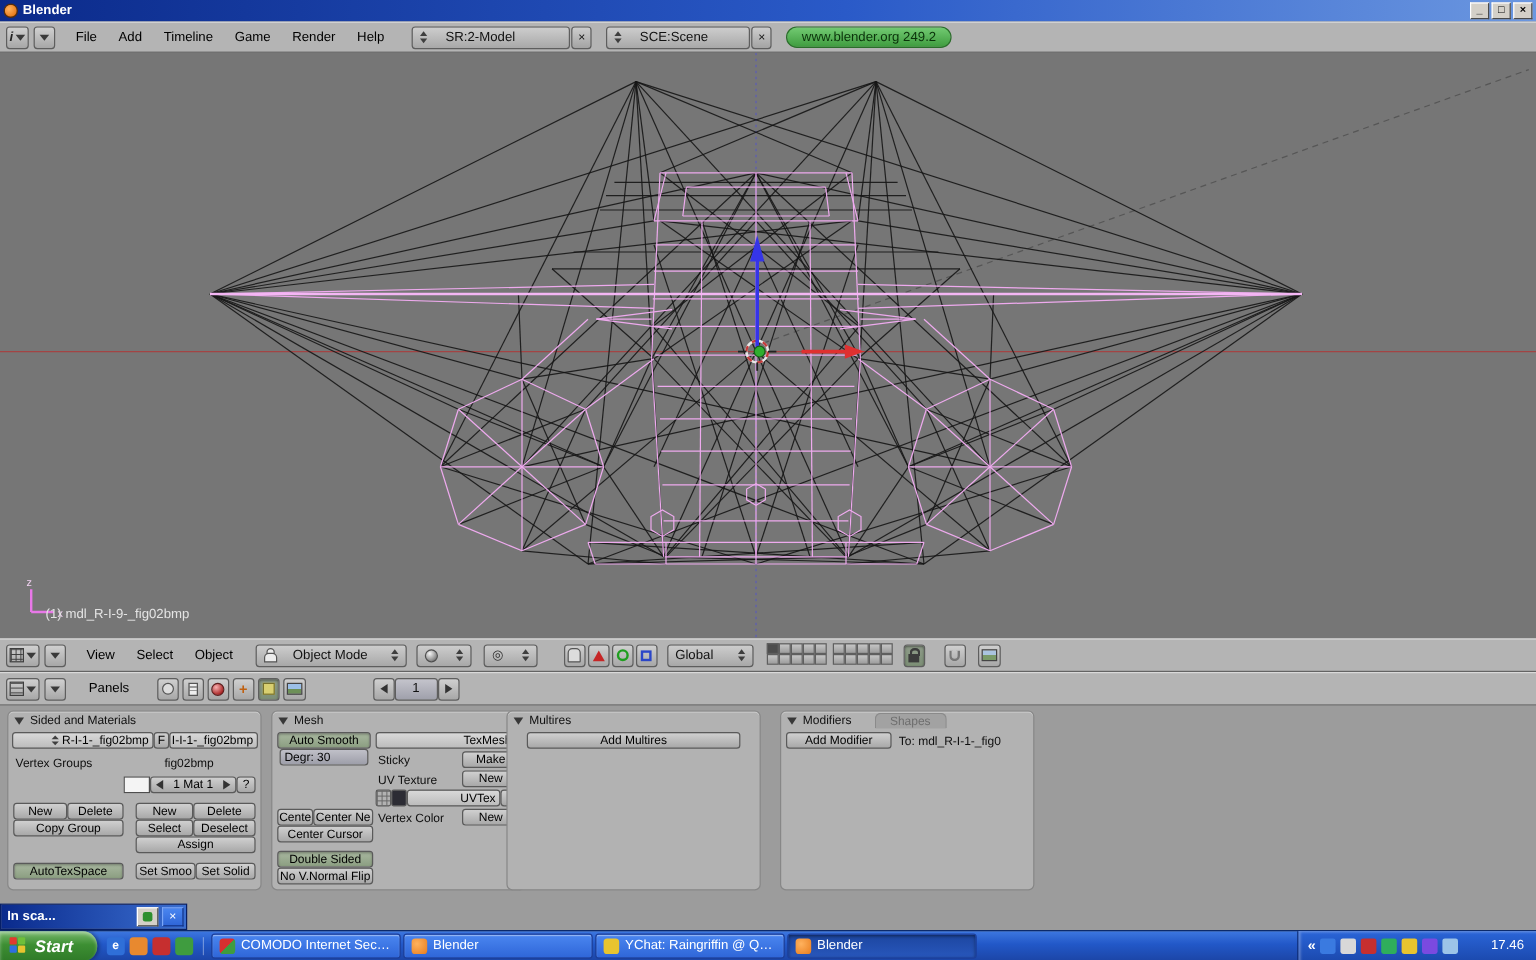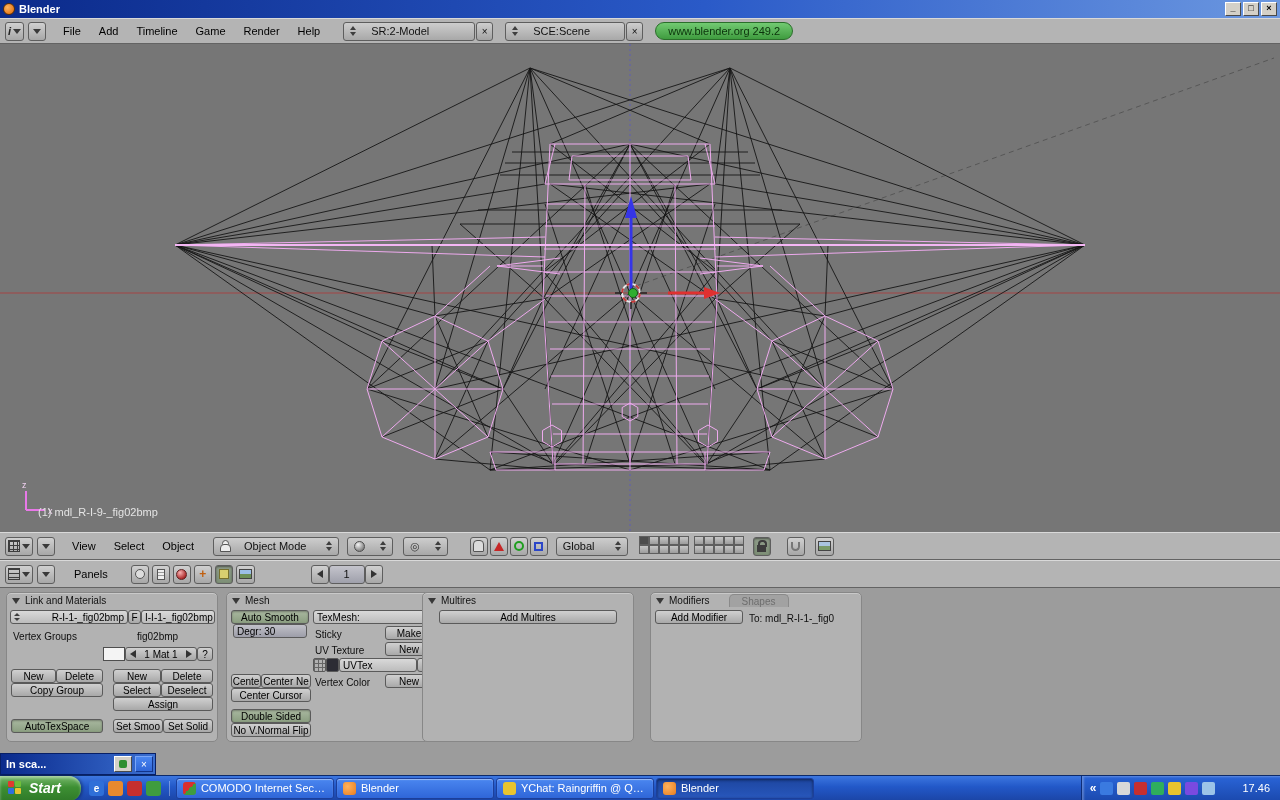--- a/index.html
+++ b/index.html
@@ -65,21 +65,21 @@
 .vp-label{position:absolute;left:38px;top:462px;color:#e4e4e4;font-size:11px;white-space:nowrap}
 
 
 .btnarea{left:0;top:588px;width:1280px;height:187px;background:#9c9c9c}
 .panel{position:absolute;background:#b2b2b2;border:1px solid #878787;border-radius:5px;box-shadow:inset 0 1px 0 #c9c9c9}
 .phead{height:15px;display:flex;align-items:center;gap:5px;padding:1px 5px;font-size:10px;color:#101010;white-space:nowrap}
 .ptri{width:0;height:0;border-left:4px solid transparent;border-right:4px solid transparent;border-top:6px solid #383838}
 .ptab{background:#a2a2a2;border:1px solid #8a8a8a;border-bottom:none;border-radius:5px 5px 0 0;color:#6e6e6e;padding:0 12px;margin-left:14px;height:13px;display:inline-flex;align-items:center}
 .b{position:absolute;background:linear-gradient(#d0d0d0,#a8a8a8);border:1px solid #5a5a5a;border-radius:3px;font-size:10px;display:flex;align-items:center;justify-content:center;color:#000;overflow:hidden;white-space:nowrap;height:14px}
 .b.on{background:linear-gradient(#a9b8a0,#8b9e81);box-shadow:inset 0 1px 2px rgba(0,0,0,.3)}
-.b.field{background:linear-gradient(#d9d9d9,#bcbcbc);justify-content:space-between;padding:0 3px;gap:3px}
+.b.field{background:linear-gradient(#d9d9d9,#bcbcbc);justify-content:flex-end;padding:0 3px;gap:3px}
 .b.num{background:linear-gradient(#c0c0c8,#9d9ea9);justify-content:space-between;padding:0 3px}
 .b.stepper{justify-content:space-between;padding:0 4px}
 .lbl{position:absolute;font-size:10px;color:#0e0e0e;white-space:nowrap}
 .swatch{position:absolute;background:#f4f4f4;border:1px solid #4e4e4e}
 .icon-sq{position:absolute;width:13px;height:14px;border:1px solid #5a5a5a;border-radius:2px;background:linear-gradient(#cfcfcf,#a8a8a8)}
 .icon-sq.grid{background-image:linear-gradient(#666 1px,transparent 1px),linear-gradient(90deg,#666 1px,transparent 1px);background-size:4px 4px}
 .icon-sq.dark{background:#2c2c34}
 .ud.sm::before{border-bottom-width:3px}
 .ud.sm::after{border-top-width:3px}
 
@@ -463,21 +463,21 @@
   <span class="icon-btn">
       <span class="tri-r"></span>
     </span>
 </div>
 
 <div class="btnarea abs">
 
   <div class="panel" style="left:6px;top:4px;width:212px;height:150px">
     <div class="phead">
       <span class="ptri"></span>
-      <span>Link and Materials</span>
+      <span>Sided and Materials</span>
     </div>
     <div class="b field" style="left:3px;top:17px;width:118px">
       <span class="ud sm"></span>
       <span>R-I-1-_fig02bmp</span>
     </div>
     <div class="b" style="left:121px;top:17px;width:13px">F</div>
     <div class="b field" style="left:134px;top:17px;width:74px">I-I-1-_fig02bmp</div>
     <div class="lbl" style="left:6px;top:38px">Vertex Groups</div>
     <div class="lbl" style="left:130px;top:38px">fig02bmp</div>
     <div class="swatch" style="left:96px;top:54px;width:22px;height:14px"></div>

